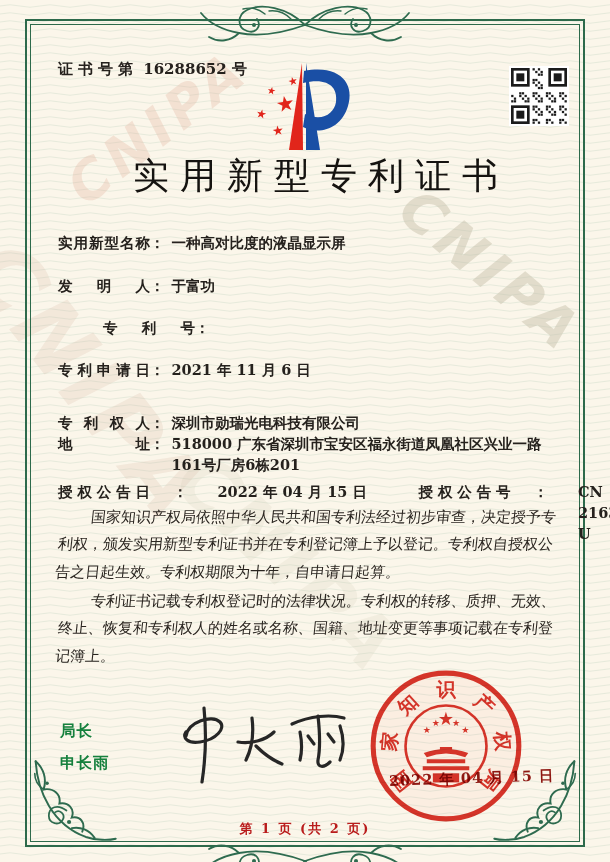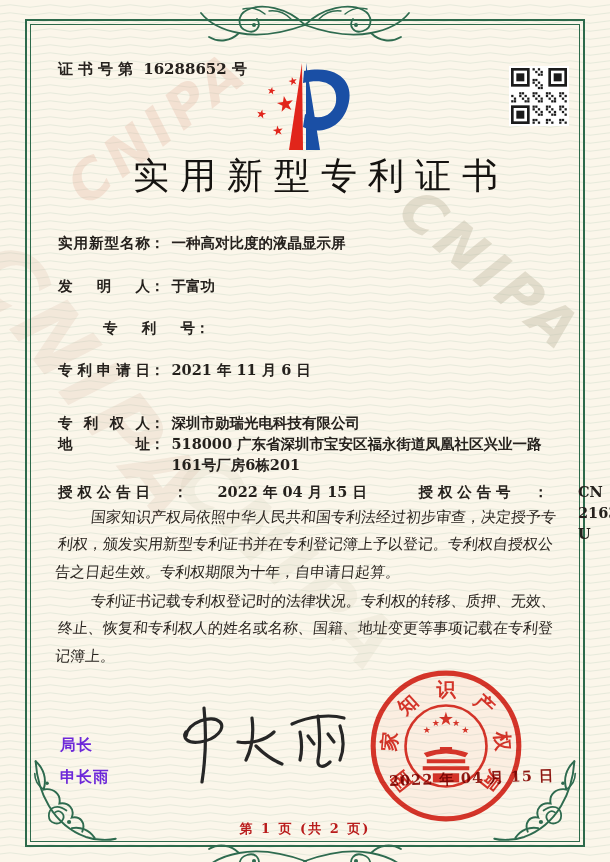--- a/index.html
+++ b/index.html
@@ -35,21 +35,21 @@
   .flabel{display:inline-block;width:92px;flex:none;text-align:justify;text-align-last:justify;}
   .fcolon{flex:none;margin-right:7px;}
   .fvalue{flex:1;}
   .fvalue-fixed{flex:none;width:178px;}
   
   .body-text{position:absolute;left:58px;top:504px;width:498px;z-index:3;
              font-size:15px;font-weight:500;color:#2a2520;line-height:1.82;}
   .body-text p{margin:0 0 2px 0;text-indent:2em;transform:skewX(-6deg);}
   
   .signoff{position:absolute;left:60px;top:721px;z-index:3;
-           font-family:"DejaVu Sans","Liberation Sans",sans-serif;font-size:15.5px;font-weight:600;color:#6d28d9;margin-top:14px;}
+           font-family:"DejaVu Sans","Liberation Sans",sans-serif;font-size:15.5px;font-weight:600;color:#15803d;}
   .signoff div{margin-bottom:11px;letter-spacing:1px;}
   .signature{position:absolute;left:168px;top:698px;z-index:4;}
   .seal{position:absolute;left:360px;top:660px;width:172px;height:172px;z-index:5;mix-blend-mode:multiply;opacity:.92;}
   .seal-date{position:absolute;left:389px;top:769px;z-index:4;font-size:14.5px;font-weight:700;
              color:#8e1812;letter-spacing:1px;transform:rotate(-2deg);}
   .footer{position:absolute;left:0;top:820px;width:100%;text-align:center;z-index:3;
           font-size:13px;font-weight:600;letter-spacing:2px;color:#b91c1c;}
   
   .seal-ring-text text{fill:#d6251a;font-size:19px;font-weight:700;text-anchor:middle;
                        dominant-baseline:central;font-family:"DejaVu Sans","Liberation Sans",sans-serif;}

